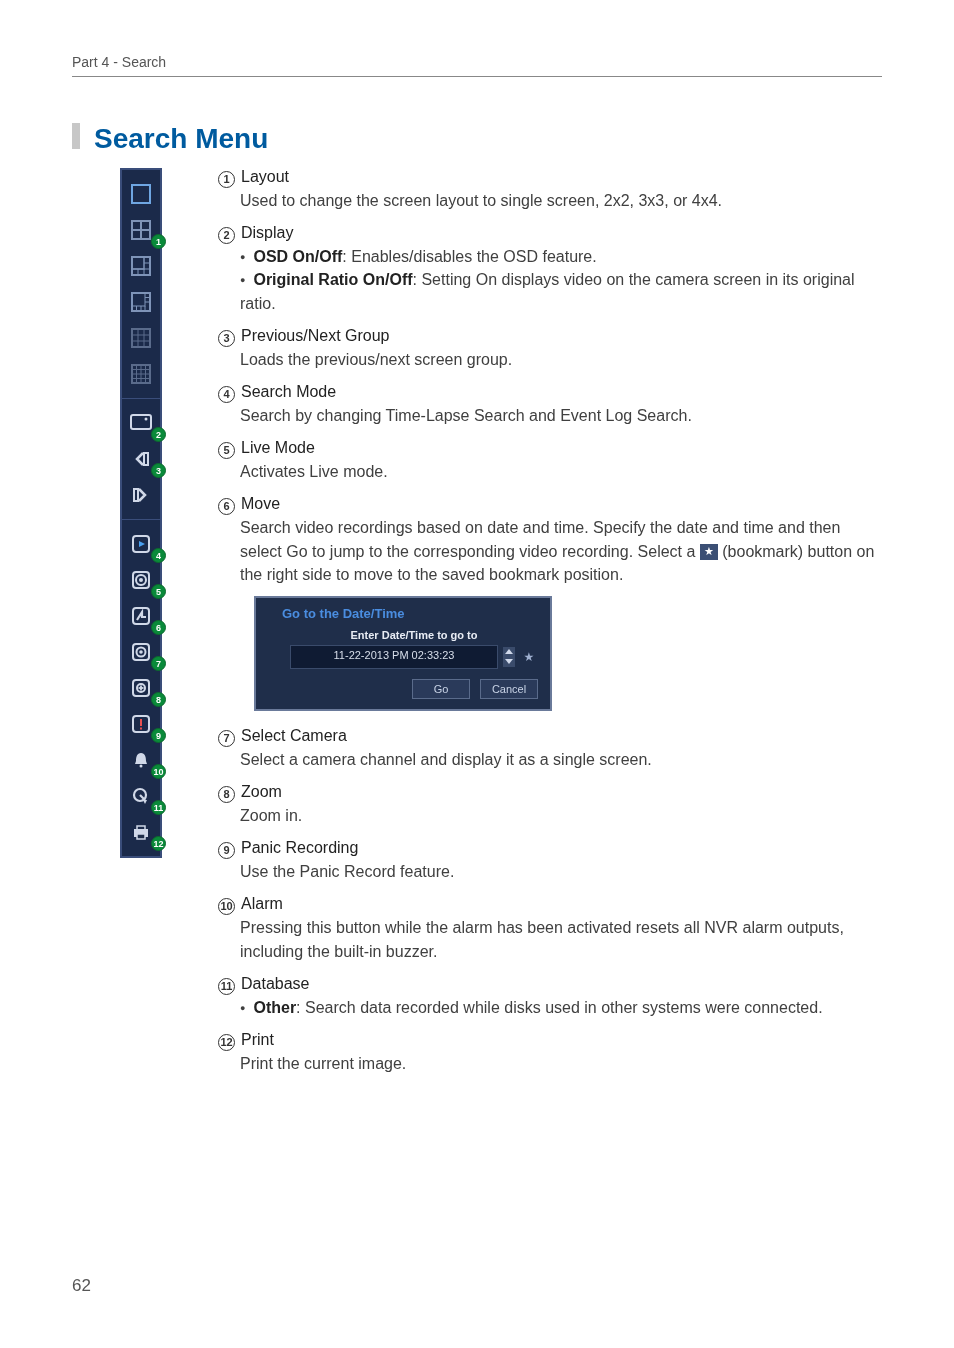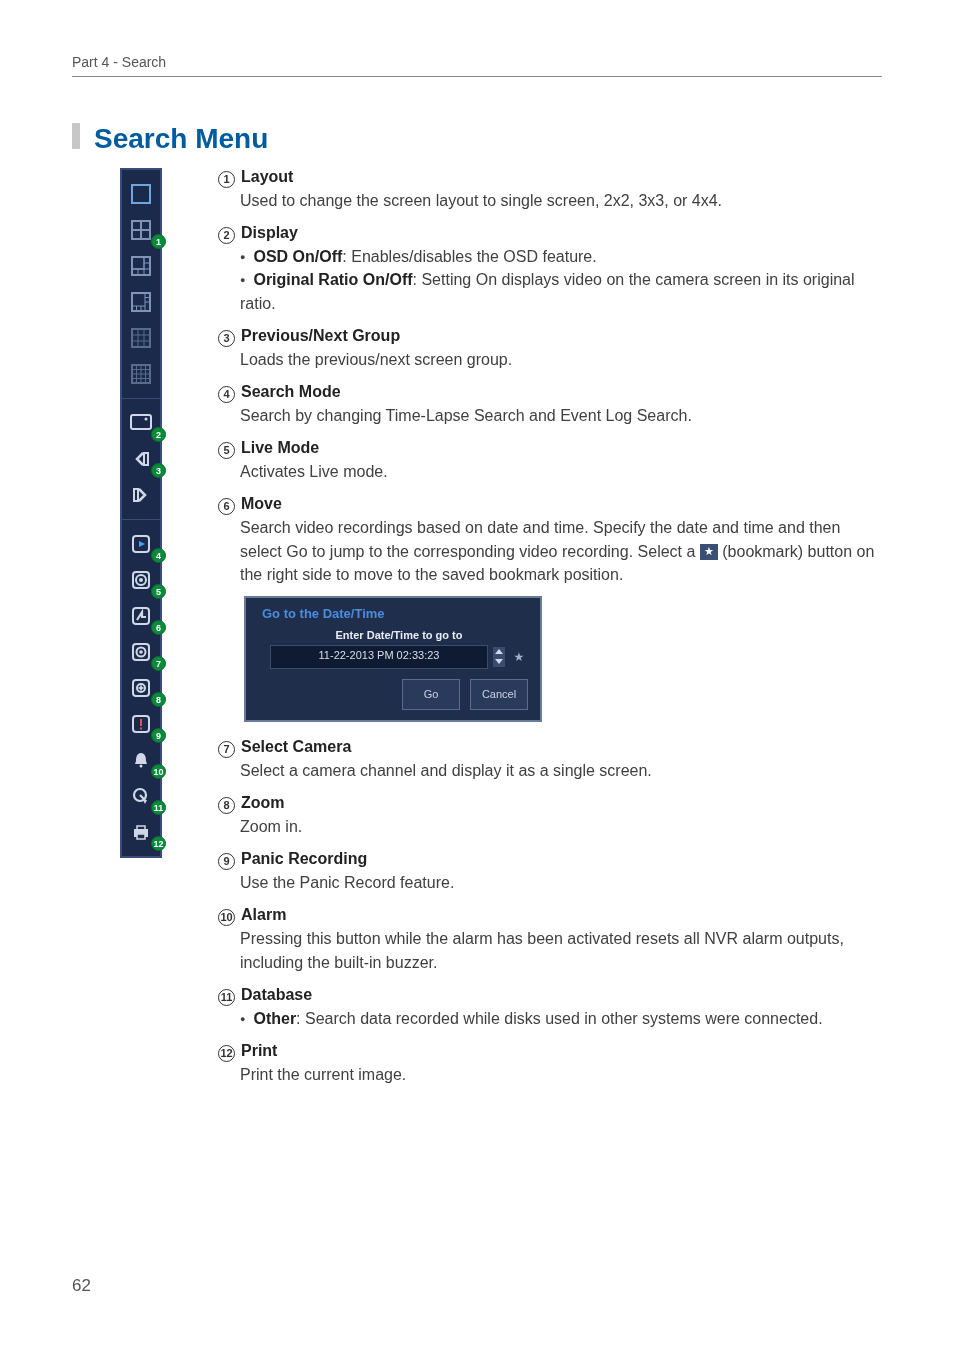--- a/index.html
+++ b/index.html
@@ -107,21 +107,21 @@
       border: 1.3px solid #333;
       border-radius: 50%;
       font-size: 11px;
       font-weight: 600;
       line-height: 1;
       flex-shrink: 0;
       position: relative;
       top: 1px;
     }
     .item-title {
-      font-weight: bold;
+      font-weight: normal;
       font-size: 16px;
       color: #222;
     }
     .item-body {
       margin-left: 22px;
       font-size: 16px;
       line-height: 1.45;
       color: #404040;
       margin-top: 2px;
     }
@@ -146,22 +146,22 @@
       background: #3b4f74;
       color: #fff;
       font-size: 11px;
       vertical-align: middle;
     }
     .dialog {
       width: 298px;
       border: 2px solid #6a7a9a;
       background: #1f2e4a;
       margin-top: 10px;
-      margin-left: 26px;
-      padding: 8px 12px 10px 16px;
+      margin-left: 36px;
+      padding: 8px 12px 10px 26px;
     }
     .dialog-title {
       color: #4a8de0;
       font-size: 13px;
       font-weight: bold;
       margin-bottom: 8px;
     }
     .dialog-label {
       color: #e8ecf4;
       font-size: 11px;
@@ -211,21 +211,21 @@
       font-size: 12px;
     }
     .dialog-actions {
       display: flex;
       justify-content: flex-end;
       gap: 10px;
       margin-top: 10px;
     }
     .dialog-btn {
       width: 58px;
-      height: 31px;
+      height: 20px;
       border: 1px solid #5a6b8b;
       background: #2a3a5a;
       color: #c8d3e6;
       font-size: 11px;
       display: flex;
       align-items: center;
       justify-content: center;
       text-align: right;
     }
     .page-num {

